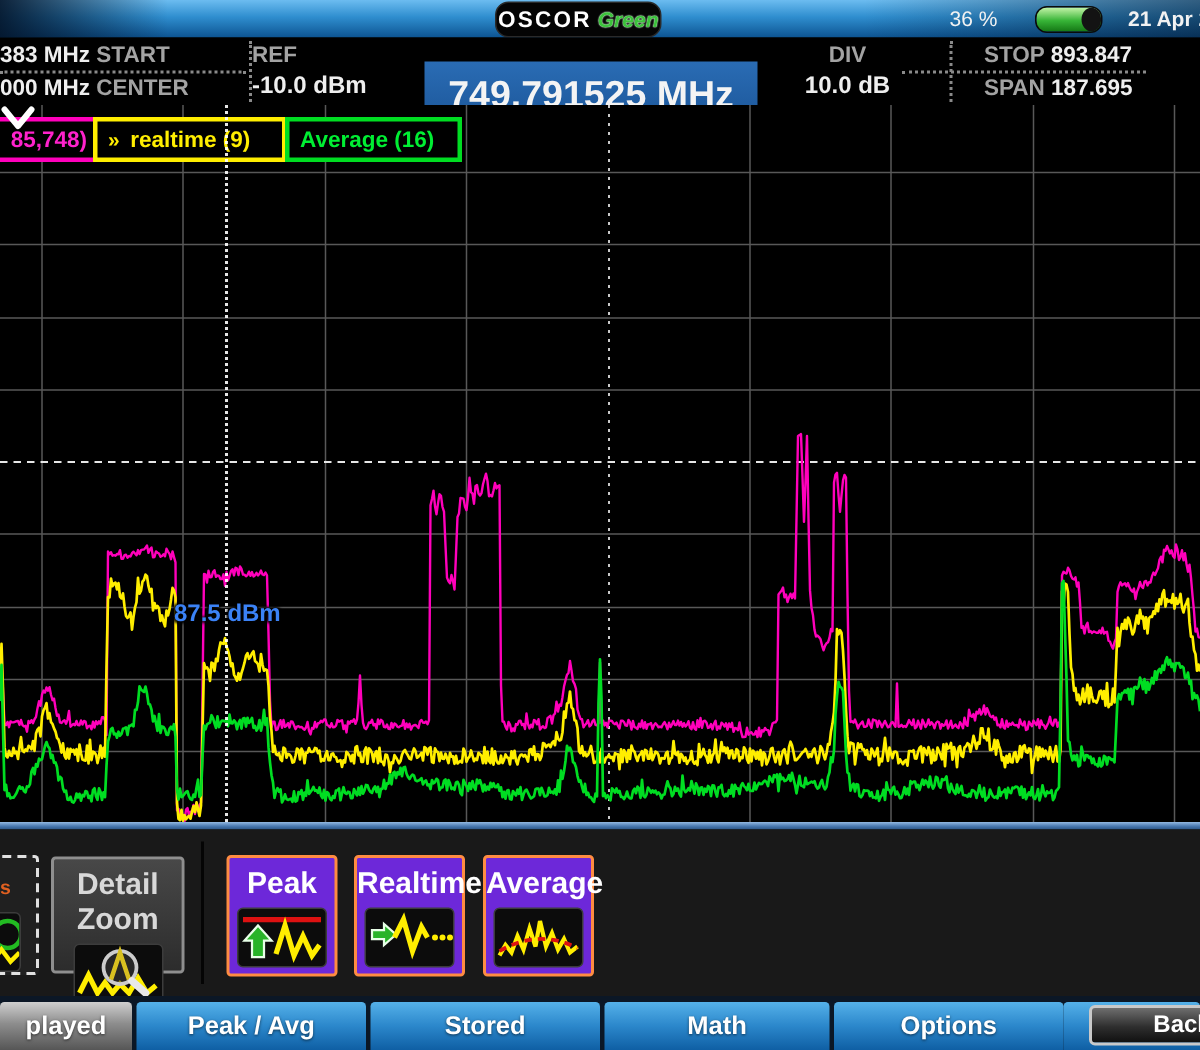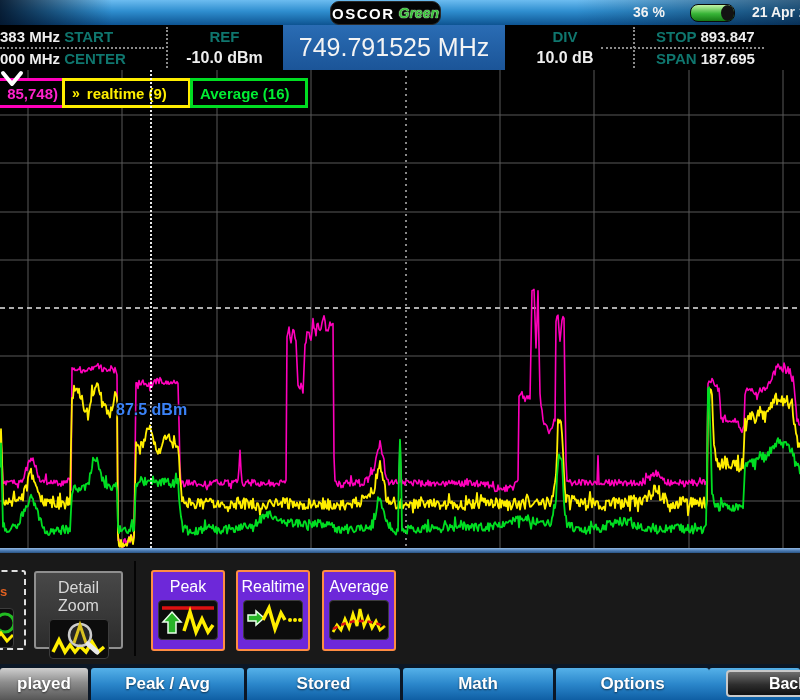--- a/index.html
+++ b/index.html
@@ -10,42 +10,42 @@
   
   .topbar{top:0;left:0;width:800px;height:25px;
     background:linear-gradient(180deg,#6cbcf0 0%,#2f8ecf 45%,#0d5492 100%)}
   .topbar::before{content:"";position:absolute;inset:0;
     background:linear-gradient(90deg,rgba(3,18,38,.9) 0%,rgba(3,18,38,0) 14%,rgba(3,18,38,0) 72%,rgba(3,18,38,.55) 100%)}
   .logo{left:330px;top:1px;height:22px;padding:0 1px;background:#040404;border:1px solid #2a2a2a;
     border-radius:9px;display:flex;align-items:center}
   .logo-main{color:#fff;font-weight:bold;font-size:15px;letter-spacing:1.5px}
   .logo-script{color:#3cc23c;font-style:italic;font-weight:bold;font-size:14px;margin-left:4px;
     text-shadow:0 0 1px #d8ffd8,0 0 1px #d8ffd8}
-  .batt-pct{left:633px;top:4px;color:#f2f2f2;font-size:14px;font-weight:bold}
+  .batt-pct{left:633px;top:4px;color:#f2f2f2;font-size:14px;font-weight:normal}
   .battery{left:690px;top:4px;width:43px;height:16px;border:1px solid #0a0a0a;border-radius:8px;
     background:linear-gradient(180deg,#c4f4a8 0%,#37b437 55%,#157815 100%);overflow:hidden}
   .battery .tip{position:absolute;right:-1px;top:0px;width:14px;height:16px;background:#131313;border-radius:50%}
   .date{left:752px;top:4px;color:#f2f2f2;font-size:14px;font-weight:bold;white-space:nowrap}
 
   
   .header{top:25px;left:0;width:800px;height:45px;background:#000;color:#eee}
-  .blue{color:#0f766e}
+  .blue{color:#a3a3a3}
   .hrow{white-space:nowrap;font-size:15px;font-weight:bold}
   .cell-left{left:0;top:0;width:166px;height:45px}
   .cell-left .r1{left:0;top:3px}
   .cell-left .r2{left:0;top:25px}
   .hsep-left{left:0;top:22px;width:164px;border-top:2px dotted #8a8a8a}
   .vsep1{left:166px;top:2px;height:41px;border-left:2px dotted #8a8a8a}
-  .cell-ref{left:168px;top:0;width:113px;height:45px;text-align:center}
+  .cell-ref{left:168px;top:0;width:113px;height:45px;text-align:left}
   .cell-ref .r1{left:0;top:3px;width:113px}
   .cell-ref .r2{left:0;top:24px;width:113px;font-size:16px}
-  .freqbox{left:283px;top:0;width:222px;height:45px;
+  .freqbox{left:283px;top:16px;width:222px;height:45px;
     background:linear-gradient(180deg,#2a6cb4 0%,#1b5598 100%);
     display:flex;align-items:center;justify-content:center;
-    color:#f4f4f4;font-size:25px;font-weight:normal}
+    color:#f4f4f4;font-size:25px;font-weight:bold}
   .cell-div{left:497px;top:0;width:136px;height:45px;text-align:center}
   .cell-div .r1{left:0;top:3px;width:136px}
   .cell-div .r2{left:0;top:24px;width:136px;font-size:16px}
   .vsep2{left:633px;top:2px;height:41px;border-left:2px dotted #8a8a8a}
   .cell-ss{left:599px;top:0;width:165px;height:45px}
   .cell-ss .r1{left:57px;top:3px}
   .cell-ss .r2{left:57px;top:25px}
   .hsep-ss{left:2px;top:22px;width:163px;border-top:2px dotted #8a8a8a}
 
   
@@ -63,21 +63,21 @@
   .marker-arrow{left:140px;top:350px;z-index:5}
 
   
   .bluebar{top:548px;left:0;width:800px;height:5px;
     background:linear-gradient(180deg,#93b9e2 0%,#4a7ab2 55%,#2b5586 100%)}
 
   
   .toolbar{top:553px;left:0;width:800px;height:111px;background:#191919}
   .tb-sep{left:134px;top:8px;width:2px;height:95px;background:#040404}
   .btn{border-radius:3px;text-align:center}
-  .btn .lbl{display:block;margin-top:6px;font-size:16px;font-weight:normal}
+  .btn .lbl{display:block;margin-top:6px;font-size:20px;font-weight:bold}
   .icon-box{position:relative;margin:4px auto 0;width:58px;height:38px;background:#0c0c0c;
     border:1px solid #3c3c3c;border-radius:4px;overflow:hidden}
   .btn-partial{left:-52px;top:17px;width:74px;height:76px;border:2px dashed #e0e0e0;background:#202020}
   .btn-partial .frag{position:absolute;left:50px;top:12px;color:#e06020;font-size:13px;font-weight:bold}
   .btn-partial .icon-box{position:absolute;left:4px;top:32px}
   .btn-dz{left:34px;top:18px;width:85px;height:74px;border:2px solid #8f8f8f;
     background:linear-gradient(180deg,#484848,#2c2c2c);color:#d8d8d8}
   .btn-orange{width:70px;height:77px;border:2px solid #ff8c42;background:#6d28d9;color:#fff}
   .btn-peak{left:151px;top:17px}
   .btn-rt{left:236px;top:17px}

